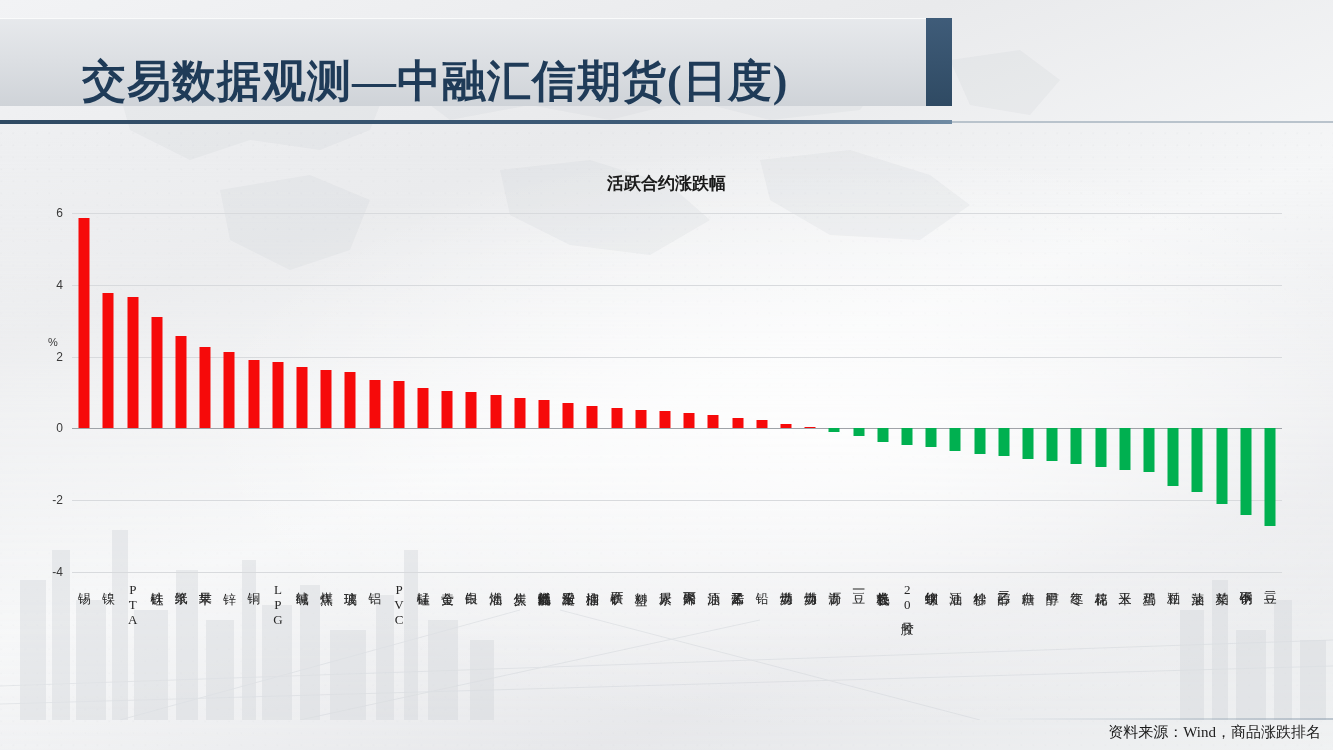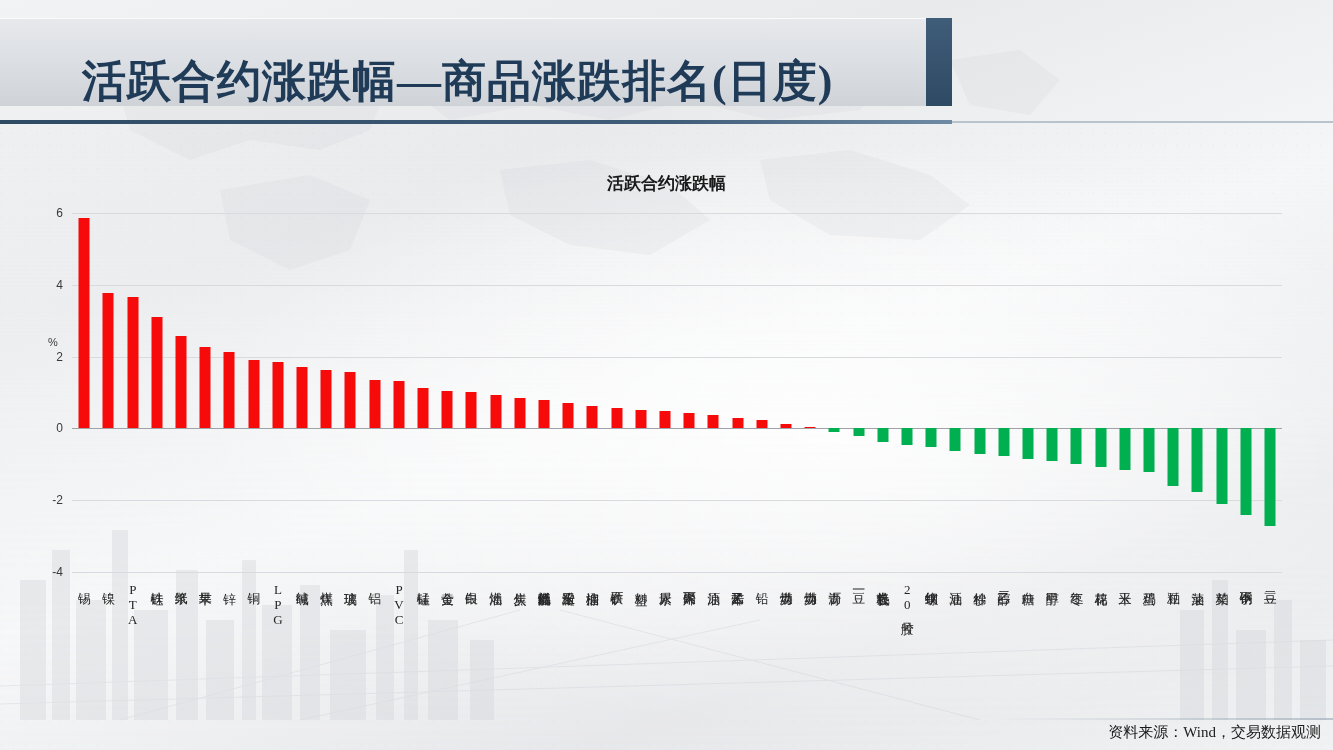--- a/index.html
+++ b/index.html
@@ -176,21 +176,21 @@
     <g stroke="#c7ccd2" stroke-width="1" opacity="0.8" fill="none">
       <path d="M0 196 L1333 150"></path>
       <path d="M0 214 L1333 176"></path>
       <path d="M120 230 L520 120"></path>
       <path d="M300 230 L760 130"></path>
       <path d="M980 230 L560 120"></path>
     </g>
   </svg>
 
   <div id="titlebar">
-    <div id="title-text">活跃合约涨跌幅—商品涨跌排名(日度)</div>
+    <div id="title-text">交易数据观测—中融汇信期货(日度)</div>
   </div>
   <div id="underline"></div>
 
   <div id="chart">
     <div id="chart-title">活跃合约涨跌幅</div>
     <div id="yunit">%</div>
 
     <div id="plotwrap">
       <div id="gridlines">
           <div class="gridline" style="top: 0px;"></div>
@@ -510,14 +510,14 @@
         <div class="cat">
           <span>不锈钢</span>
         </div>
         <div class="cat">
           <span>豆二</span>
         </div>
       </div>
   </div>
 
   <div id="footer-rule"></div>
-  <div id="source">资料来源：Wind，交易数据观测</div>
+  <div id="source">资料来源：Wind，商品涨跌排名</div>
 </div>
 
 </body></html>

